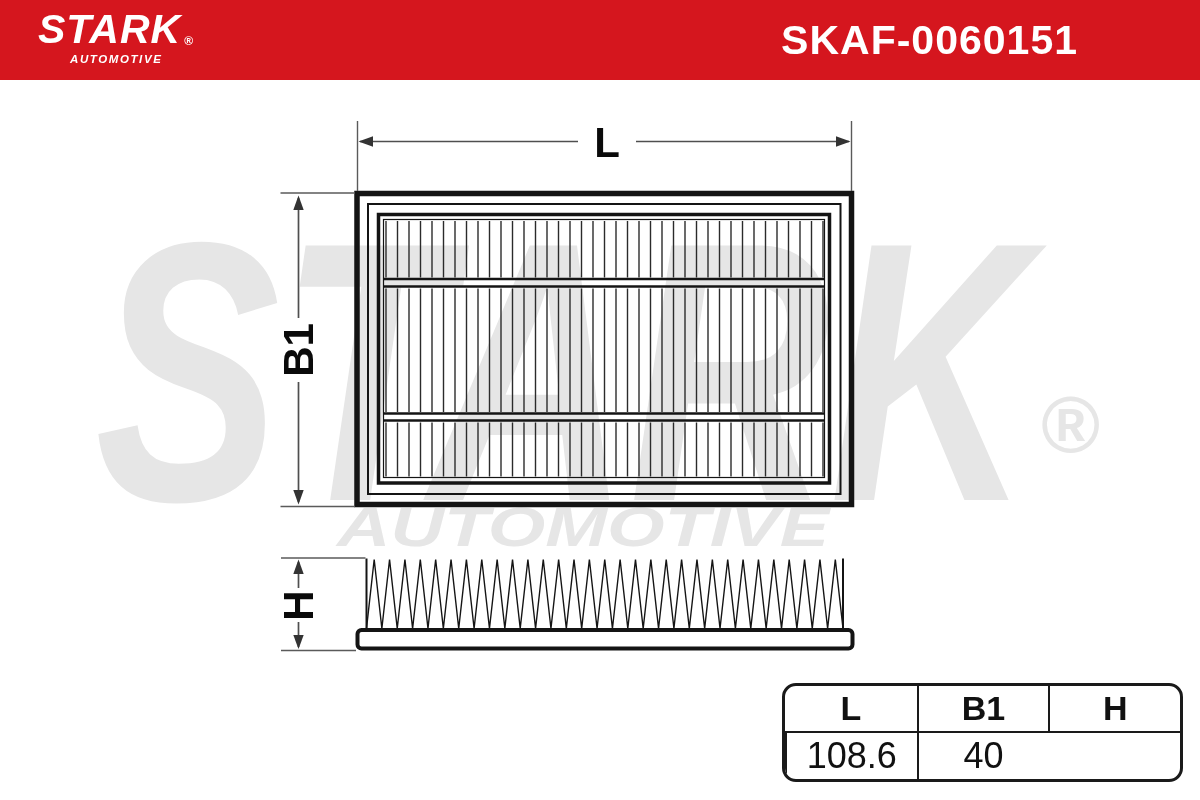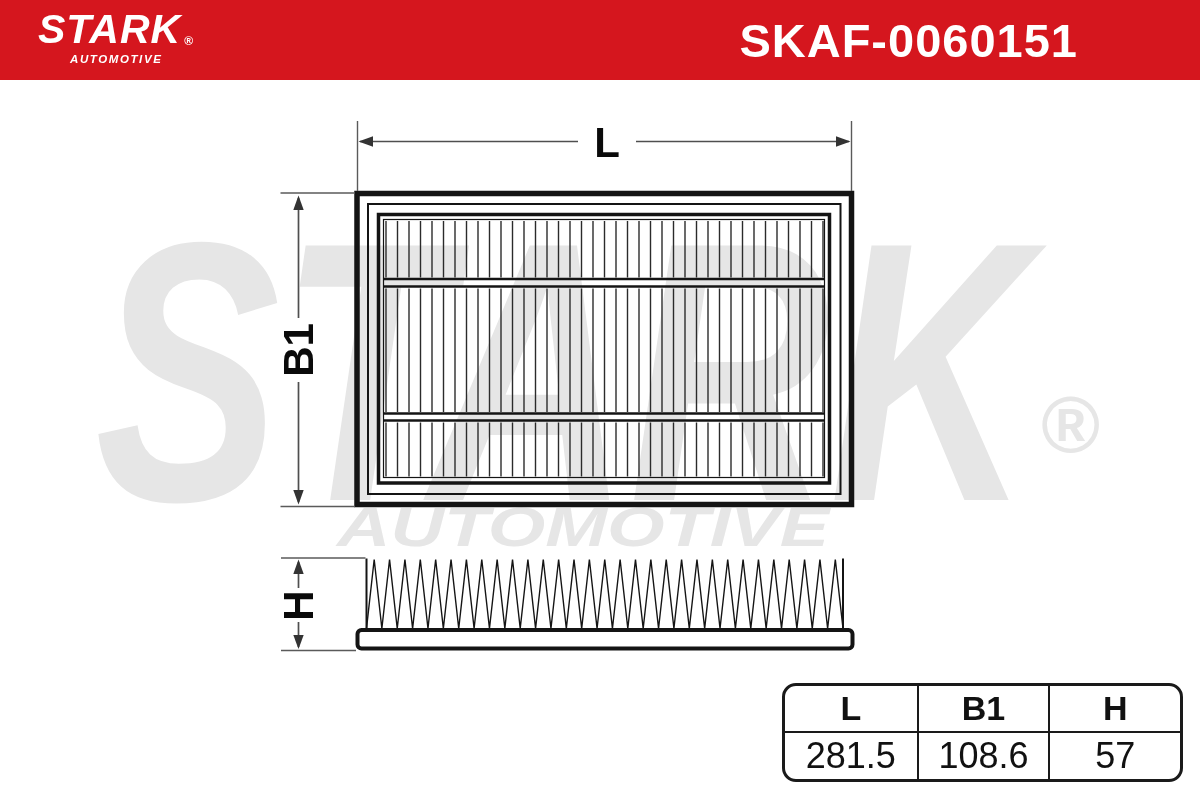--- a/index.html
+++ b/index.html
@@ -25,21 +25,21 @@
     letter-spacing:1px; line-height:1; color:#fff;
   }
   .logo-reg { font-size:12px; font-weight:bold; margin-left:3px; margin-bottom:2px; }
   .logo-sub {
     font-size:11.5px; font-weight:bold; font-style:italic;
     letter-spacing:1.6px; margin-left:32px; margin-top:3px; color:#fff;
   }
   .part-number {
     position:absolute; right:122px; top:50%;
     transform:translateY(-50%);
-    color:#fff; font-size:47px; font-weight:bold; letter-spacing:1px;
+    color:#fff; font-size:41px; font-weight:bold; letter-spacing:1px;
   }
 
   
   .drawing-svg { position:absolute; left:0; top:80px; }
   .wm { fill:#e6e6e6; font-weight:bold; font-style:italic; }
   .ink  { stroke:#141414; fill:none; }
   .pleat line { stroke:#2b2b2b; stroke-width:1.4; }
   .dimline { stroke:#4f4f4f; stroke-width:1.7; fill:none; }
   .extline { stroke:#5a5a5a; stroke-width:1.4; fill:none; }
   .arrow { fill:#333333; stroke:none; }
@@ -259,16 +259,15 @@
     <polygon class="arrow" points="298.5,559.5 293.3,574 303.7,574"></polygon>
     <polygon class="arrow" points="298.5,649 293.3,635 303.7,635"></polygon>
     <text class="dim-label" x="0" y="0" transform="rotate(-90 298.5 605.5) translate(298.5 605.5)">H</text>
   </g>
 </svg>
 
 <div class="dim-table">
   <div class="cell head first">L</div>
   <div class="cell head">B1</div>
   <div class="cell head">H</div>
-  <div class="cell val first">281.5</div>
   <div class="cell val">108.6</div>
-  <div class="cell val">57</div>
+  <div class="cell val">40</div>
 </div>
 
 </body></html>

